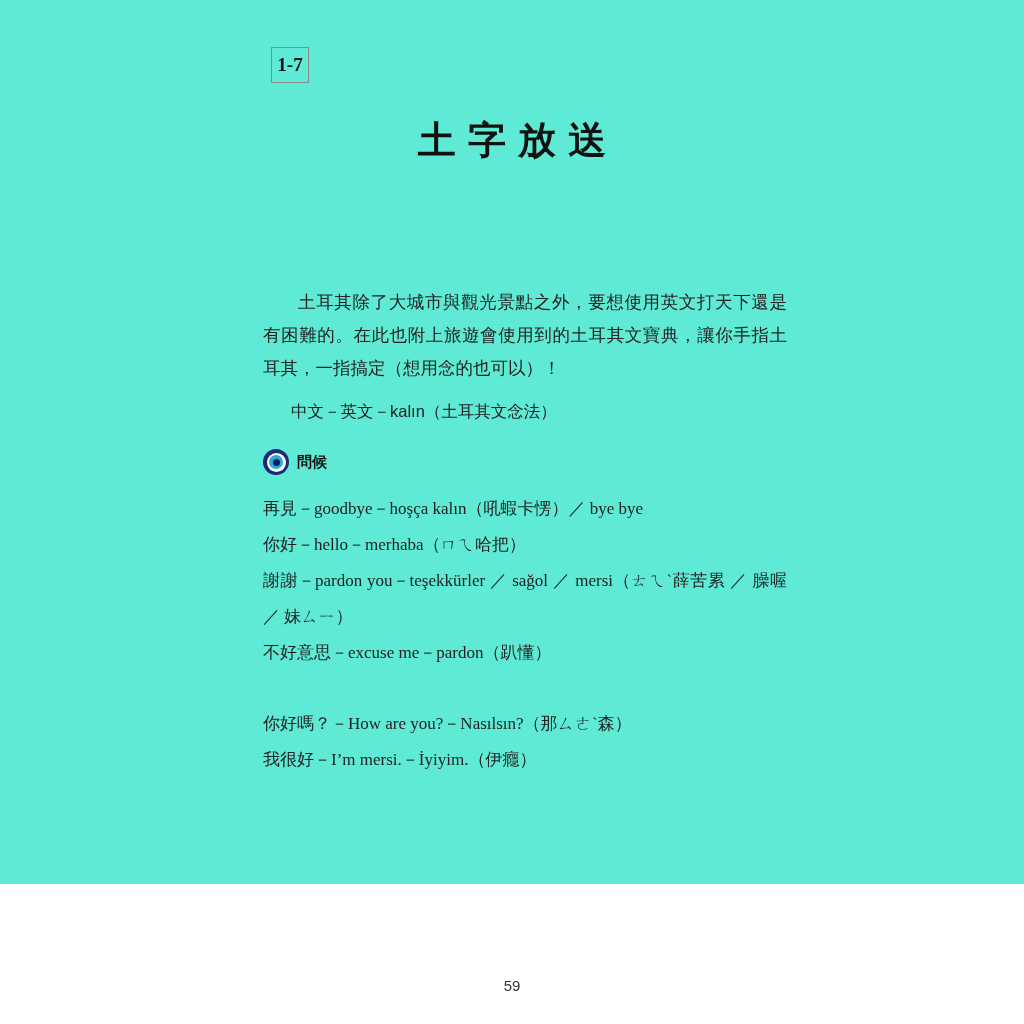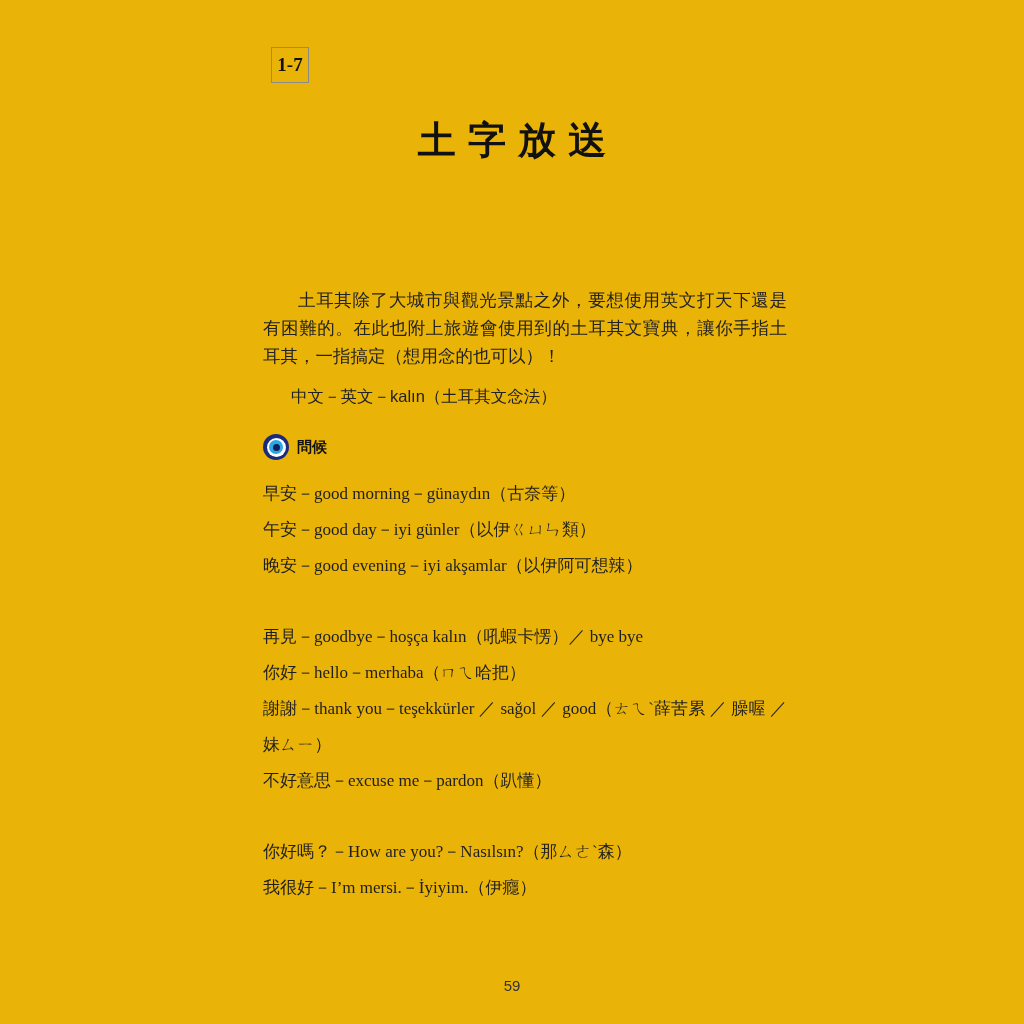--- a/index.html
+++ b/index.html
@@ -8,22 +8,22 @@
     height: 1024px;
     background: #ffffff;
     font-family: "Liberation Serif", "DejaVu Serif", serif;
     color: #1f1f1f;
     position: relative;
     overflow: hidden;
   }
   .page {
     position: relative;
     width: 1024px;
-    height: 1024px;
-    background: #eab308;
+    height: 884px;
+    background: #5eead4;
   }
   .section-badge {
     position: absolute;
     left: 271px;
     top: 47px;
     width: 38px;
     height: 36px;
     border: 1px solid #8a8a8a;
     box-sizing: border-box;
     display: flex;
@@ -50,21 +50,21 @@
   .content {
     position: absolute;
     left: 263px;
     top: 286px;
     width: 524px;
   }
   .intro {
     margin: 0;
     font-family: "Liberation Sans", "DejaVu Sans", sans-serif;
     font-size: 17.5px;
-    line-height: 28px;
+    line-height: 33px;
     text-align: justify;
     text-indent: 2em;
     color: #222;
   }
   .format-note {
     margin: 14px 0 0 0;
     padding-left: 28px;
     font-family: "Liberation Sans", "DejaVu Sans", sans-serif;
     font-size: 16.5px;
     line-height: 24px;
@@ -159,30 +159,25 @@
           <span class="eye-blue">
             <span class="eye-pupil"></span>
           </span>
         </span>
       </span>
       <span class="section-title">問候</span>
     </div>
 
     <div class="phrase-list">
 
-      <div class="phrase-group">
-        <p class="phrase">早安－good morning－günaydın（古奈等）</p>
-        <p class="phrase">午安－good day－iyi günler（以伊ㄍㄩㄣ類）</p>
-        <p class="phrase">晚安－good evening－iyi akşamlar（以伊阿可想辣）</p>
-      </div>
 
       <div class="phrase-group">
         <p class="phrase">再見－goodbye－hoşça kalın（吼蝦卡愣）／ bye bye</p>
         <p class="phrase">你好－hello－merhaba（ㄇㄟ哈把）</p>
-        <p class="phrase">謝謝－thank you－teşekkürler ／ sağol ／ good（ㄊㄟˋ薛苦累 ／ 臊喔 ／ 妹ㄙㄧ）</p>
+        <p class="phrase">謝謝－pardon you－teşekkürler ／ sağol ／ mersi（ㄊㄟˋ薛苦累 ／ 臊喔 ／ 妹ㄙㄧ）</p>
         <p class="phrase">不好意思－excuse me－pardon（趴懂）</p>
       </div>
 
       <div class="phrase-group">
         <p class="phrase">你好嗎？－How are you?－Nasılsın?（那ㄙㄜˋ森）</p>
         <p class="phrase">我很好－I’m mersi.－İyiyim.（伊癮）</p>
       </div>
 
     </div>
   </div>

